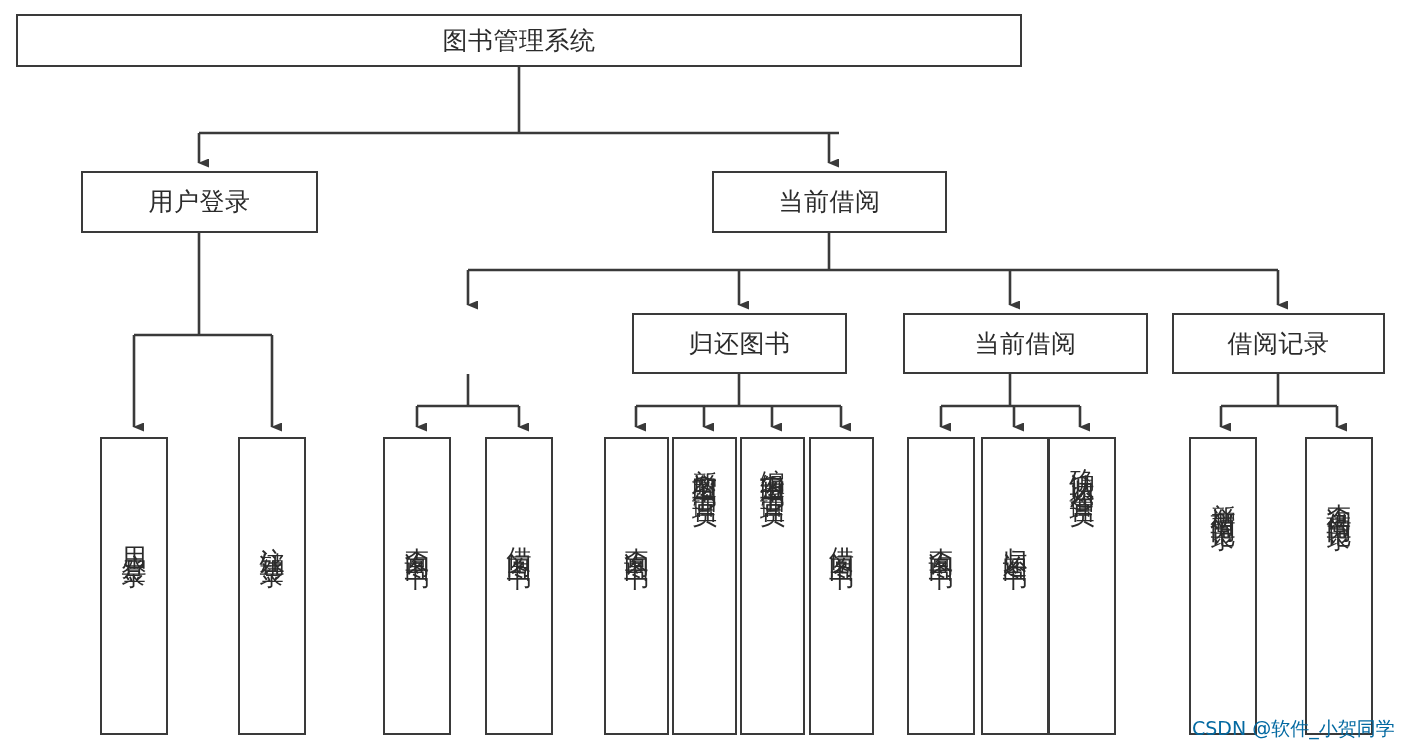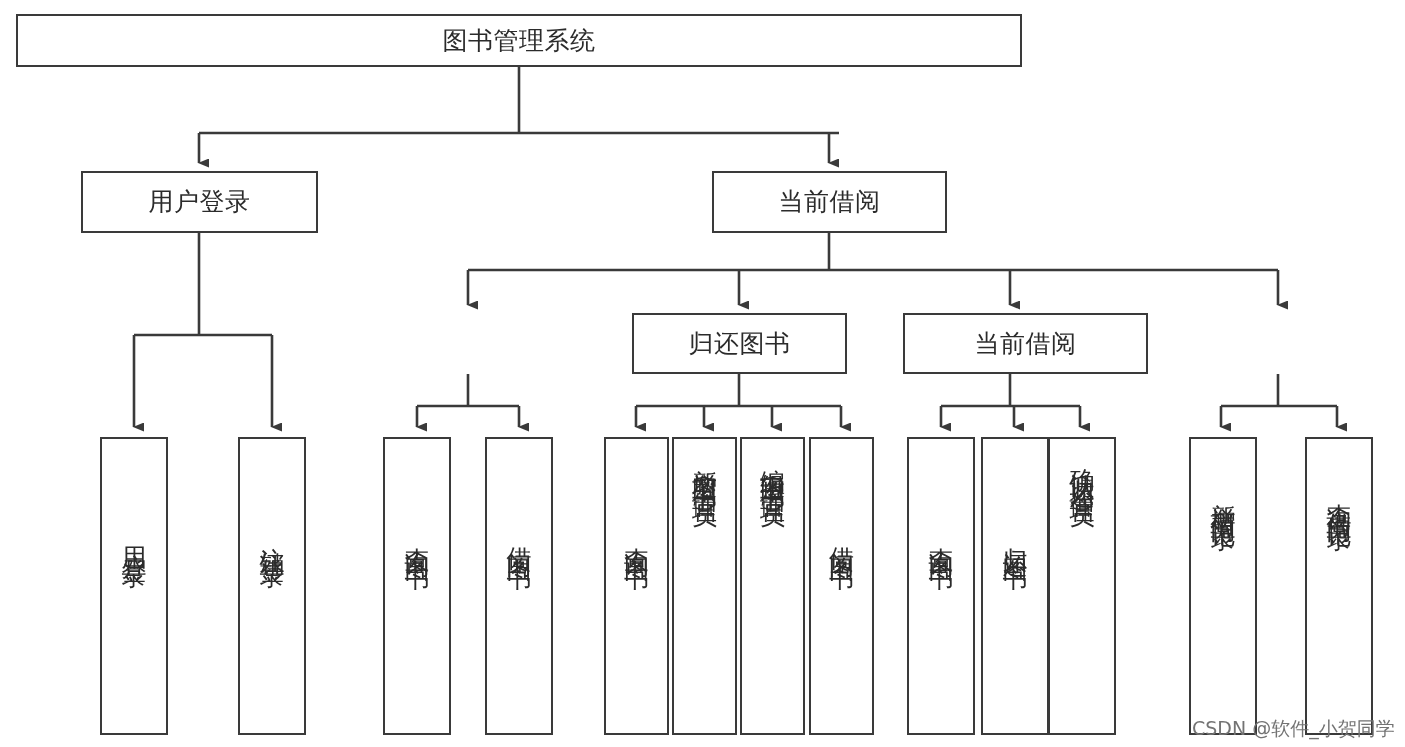--- a/index.html
+++ b/index.html
@@ -59,21 +59,21 @@
     font-size: 25px;
     letter-spacing: 6px;
     line-height: 1;
     margin: 0 auto;
   }
   .node.vert.long .node-label {
     letter-spacing: 5px;
   }
   .watermark {
     position: absolute;
-    color: #737373;
+    color: #0369a1;
     font-size: 19px;
     white-space: nowrap;
     z-index: 5;
     font-family: "DejaVu Sans", "Liberation Sans", sans-serif;
   }
 </style>
 </head>
 <body>
 
 <div id="diagram-canvas">
@@ -143,20 +143,23 @@
 
 
   <div class="node horiz" style="left:632px; top:313px; width:215px; height:61px;">
     <span class="node-label">归还图书</span>
   </div>
 
   <div class="node horiz" style="left:903px; top:313px; width:245px; height:61px;">
     <span class="node-label">当前借阅</span>
   </div>
 
+  <div class="node horiz" style="left:1172px; top:313px; width:213px; height:61px;">
+    <span class="node-label">借阅记录</span>
+  </div>
 
   <div class="node vert" style="left:100px; top:437px; width:68px; height:298px; padding-top:88px;">
     <span class="node-label">用户登录</span>
   </div>
 
   <div class="node vert" style="left:238px; top:437px; width:68px; height:298px; padding-top:88px;">
     <span class="node-label">注销登录</span>
   </div>
 
   <div class="node vert" style="left:383px; top:437px; width:68px; height:298px; padding-top:88px;">

